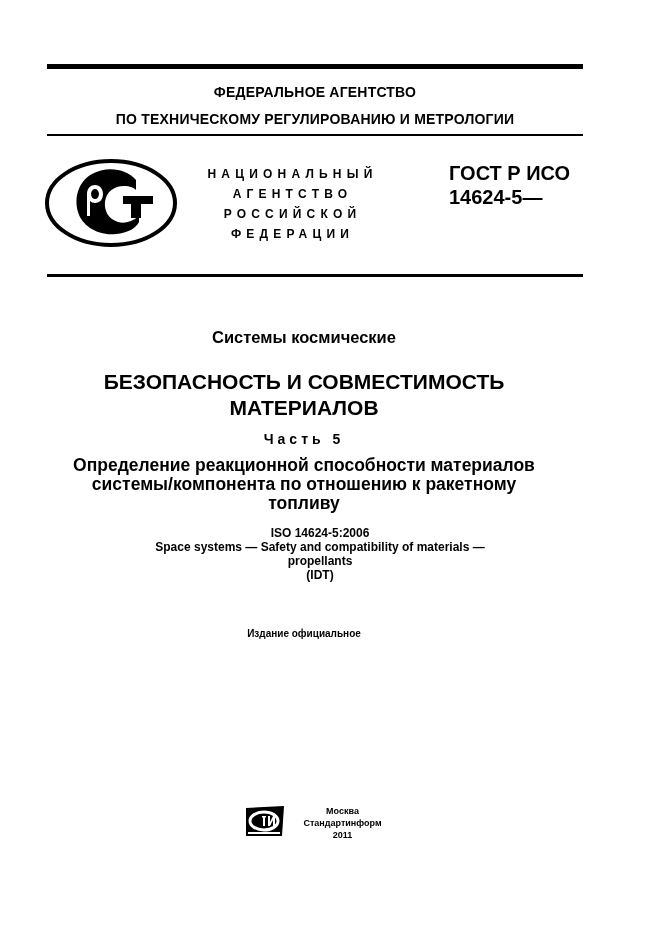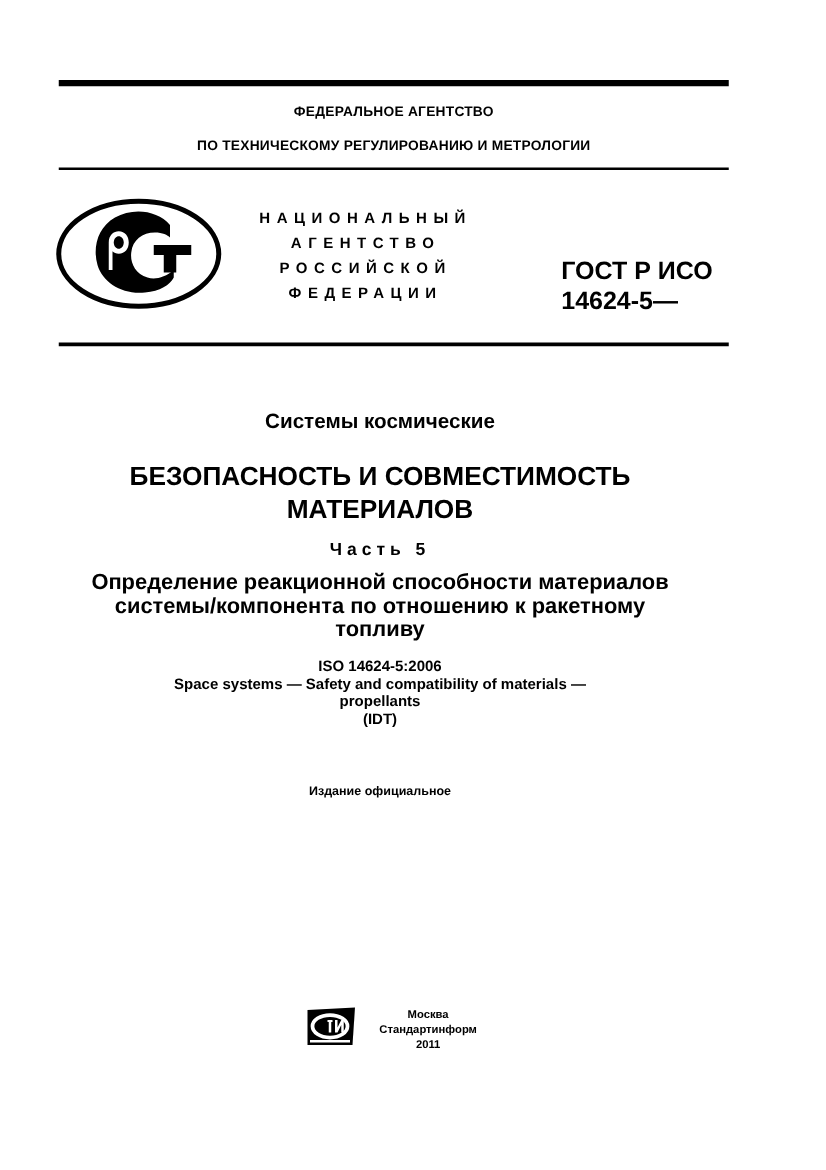--- a/index.html
+++ b/index.html
@@ -27,21 +27,21 @@
     left: 0;
     width: 608px;
     text-align: center;
     font-weight: bold;
   }
   .agency-line {
     position: absolute;
     left: 47px;
     width: 536px;
     text-align: center;
-    font-size: 11px;
+    font-size: 14px;
     font-weight: bold;
     letter-spacing: 0.2px;
   }
   .national {
     position: absolute;
     left: 195px;
     width: 195px;
     text-align: center;
     font-size: 12px;
     font-weight: bold;
@@ -72,20 +72,21 @@
     font-size: 14px;
     letter-spacing: 4px;
   }
   .subtitle {
     font-size: 17.5px;
     line-height: 19px;
   }
   .iso {
     font-size: 12px;
     line-height: 14px;
+    padding-left: 16px;
   }
   .edition {
     font-size: 10px;
   }
   .publisher {
     position: absolute;
     left: 295px;
     width: 95px;
     text-align: center;
     font-size: 9px;
@@ -118,21 +119,21 @@
   </svg>
 </div>
 
 <div class="national" style="top:164px;">
   <div>НАЦИОНАЛЬНЫЙ</div>
   <div>АГЕНТСТВО</div>
   <div>РОССИЙСКОЙ</div>
   <div>ФЕДЕРАЦИИ</div>
 </div>
 
-<div class="gost" style="top:161px;margin-top:44px;">
+<div class="gost" style="top:161px;">
   <div class="l1">ГОСТ Р ИСО</div>
   <div class="l2">14624-5—</div>
 </div>
 
 <div class="center-block series" style="top:328px;">Системы космические</div>
 
 <div class="center-block main-title" style="top:369px;">
   <div>БЕЗОПАСНОСТЬ И СОВМЕСТИМОСТЬ</div>
   <div>МАТЕРИАЛОВ</div>
 </div>

